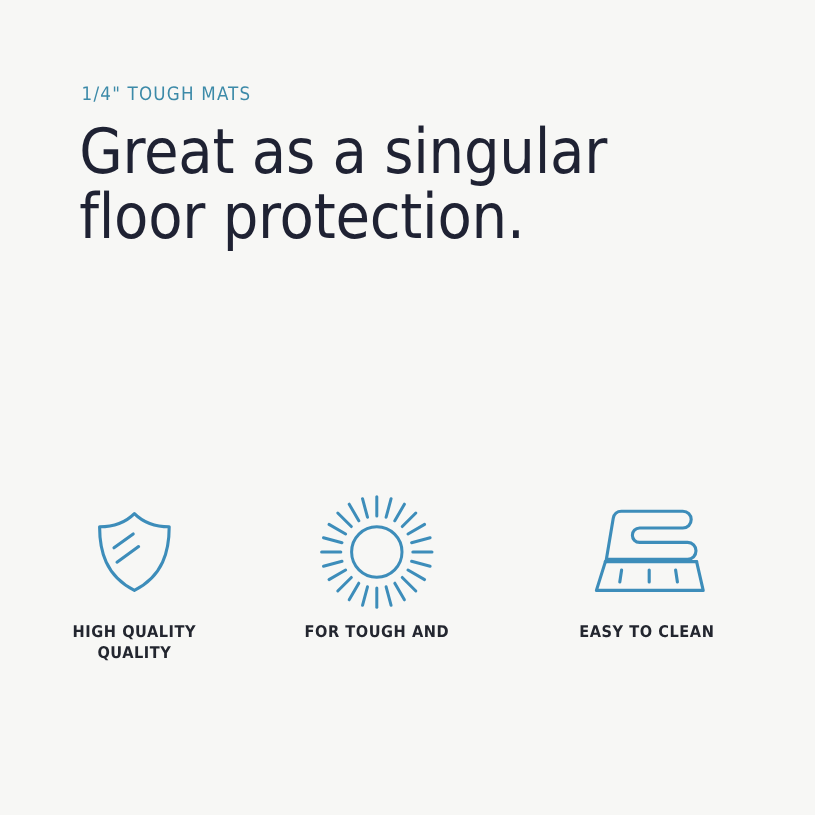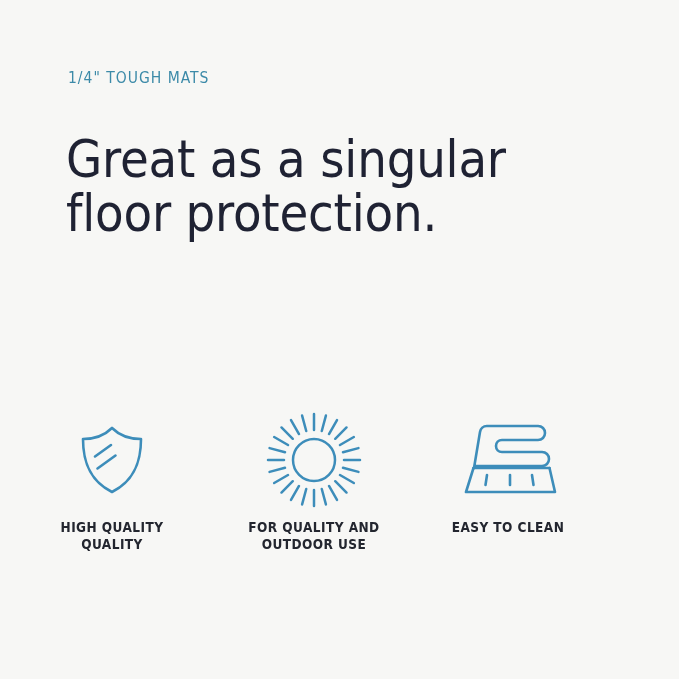--- a/index.html
+++ b/index.html
@@ -38,21 +38,20 @@
     position: absolute;
     left: 66px;
     top: 100px;
     width: 520px;
     font-family: "DejaVu Sans Condensed", "Liberation Sans Narrow", "Liberation Sans", sans-serif;
     font-size: 52px;
     font-weight: 300;
     line-height: 54px;
     letter-spacing: -0.2px;
     color: #1f2233;
-    margin-top: 32px;
   }
   .headline .hl-line {
     display: block;
     white-space: nowrap;
   }
 
   
   .features {
     position: absolute;
     left: 0;
@@ -80,21 +79,21 @@
     letter-spacing: 0.45px;
     line-height: 17px;
     color: #23262f;
   }
   .feature-caption .cap-line {
     display: block;
   }
 
   .feature-shield { left: 17px; }
   .feature-sun    { left: 219px; }
-  .feature-brush  { left: 413px; }
+  .feature-brush  { left: 444px; }
 
   .icon-svg {
     display: block;
     overflow: visible;
   }
 </style>
 </head>
 <body>
 
 <div class="page">
@@ -148,22 +147,21 @@
             <line x1="48" y1="2" x2="48" y2="18" transform="rotate(270 48 48)"></line>
             <line x1="48" y1="2" x2="48" y2="18" transform="rotate(285 48 48)"></line>
             <line x1="48" y1="2" x2="48" y2="18" transform="rotate(300 48 48)"></line>
             <line x1="48" y1="2" x2="48" y2="18" transform="rotate(315 48 48)"></line>
             <line x1="48" y1="2" x2="48" y2="18" transform="rotate(330 48 48)"></line>
             <line x1="48" y1="2" x2="48" y2="18" transform="rotate(345 48 48)"></line>
           </g>
         </svg>
       </div>
       <div class="feature-caption">
-        <span class="cap-line">FOR QUALITY AND</span>
-        <span class="cap-line">OUTDOOR USE</span>
+        <span class="cap-line">FOR TOUGH AND</span>
       </div>
     </div>
 
     <div class="feature feature-brush">
       <div class="feature-icon">
         <svg class="icon-svg" width="96" height="76" viewBox="0 0 96 76" fill="none" stroke="#3d8dba" stroke-width="2.6" stroke-linecap="round" stroke-linejoin="round">
 
           <path d="M14 46 L20 10 C20.6 6.6 23.3 4 26.8 4 L78 4 C82 4 85 7 85 11 C85 15 82 18 78 18 L42 18 C38.5 18 36 20.6 36 24 C36 27.4 38.5 30 42 30 L82 30 C86 30 89 33 89 37 C89 41 86 44 82 44 L16 44"></path>
 
           <path d="M13.5 46 L89.5 46"></path>

